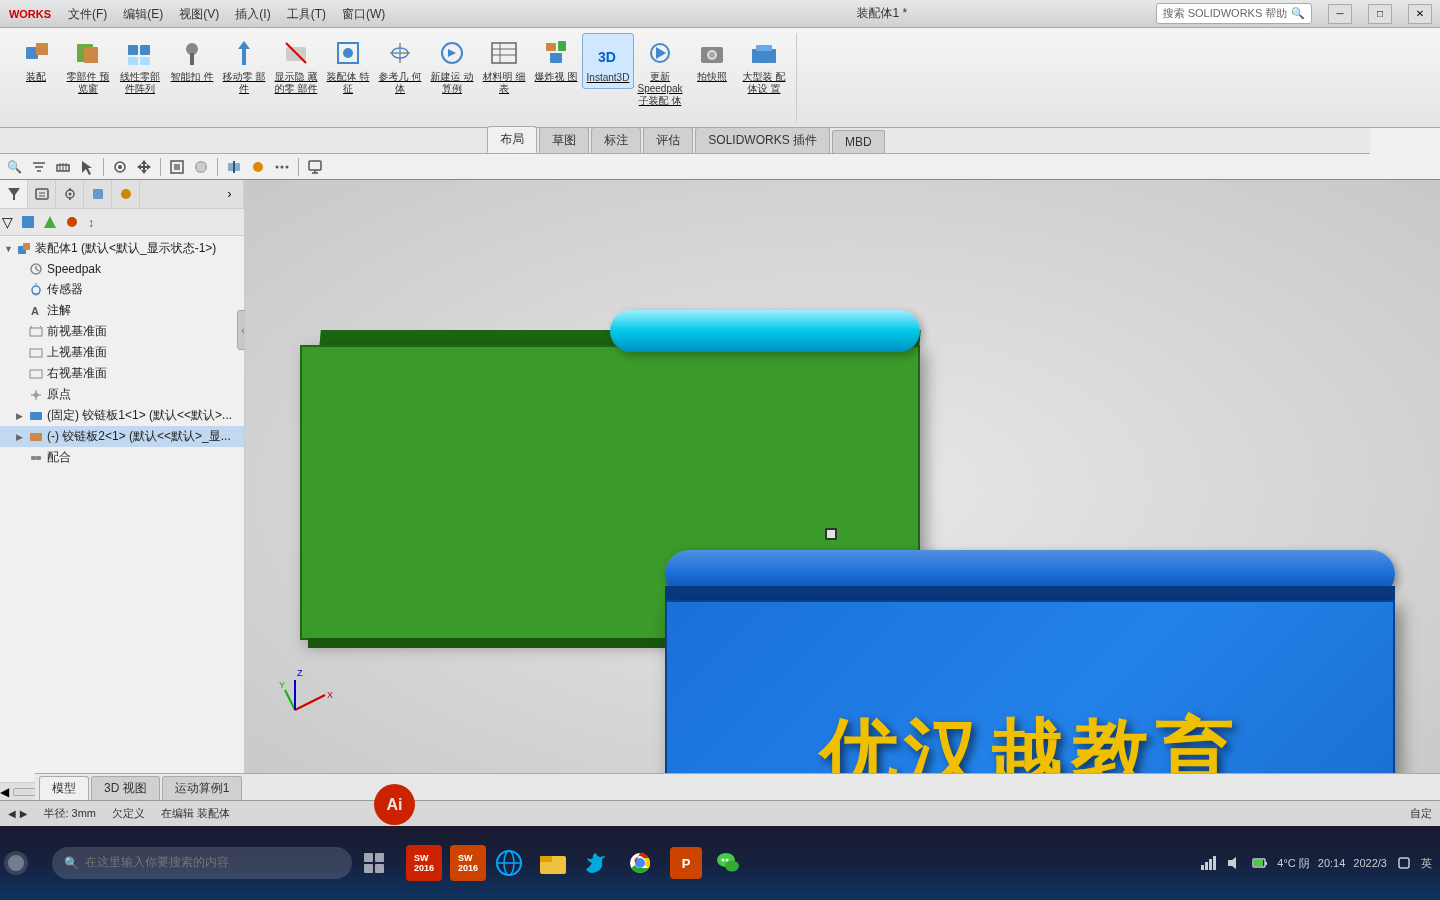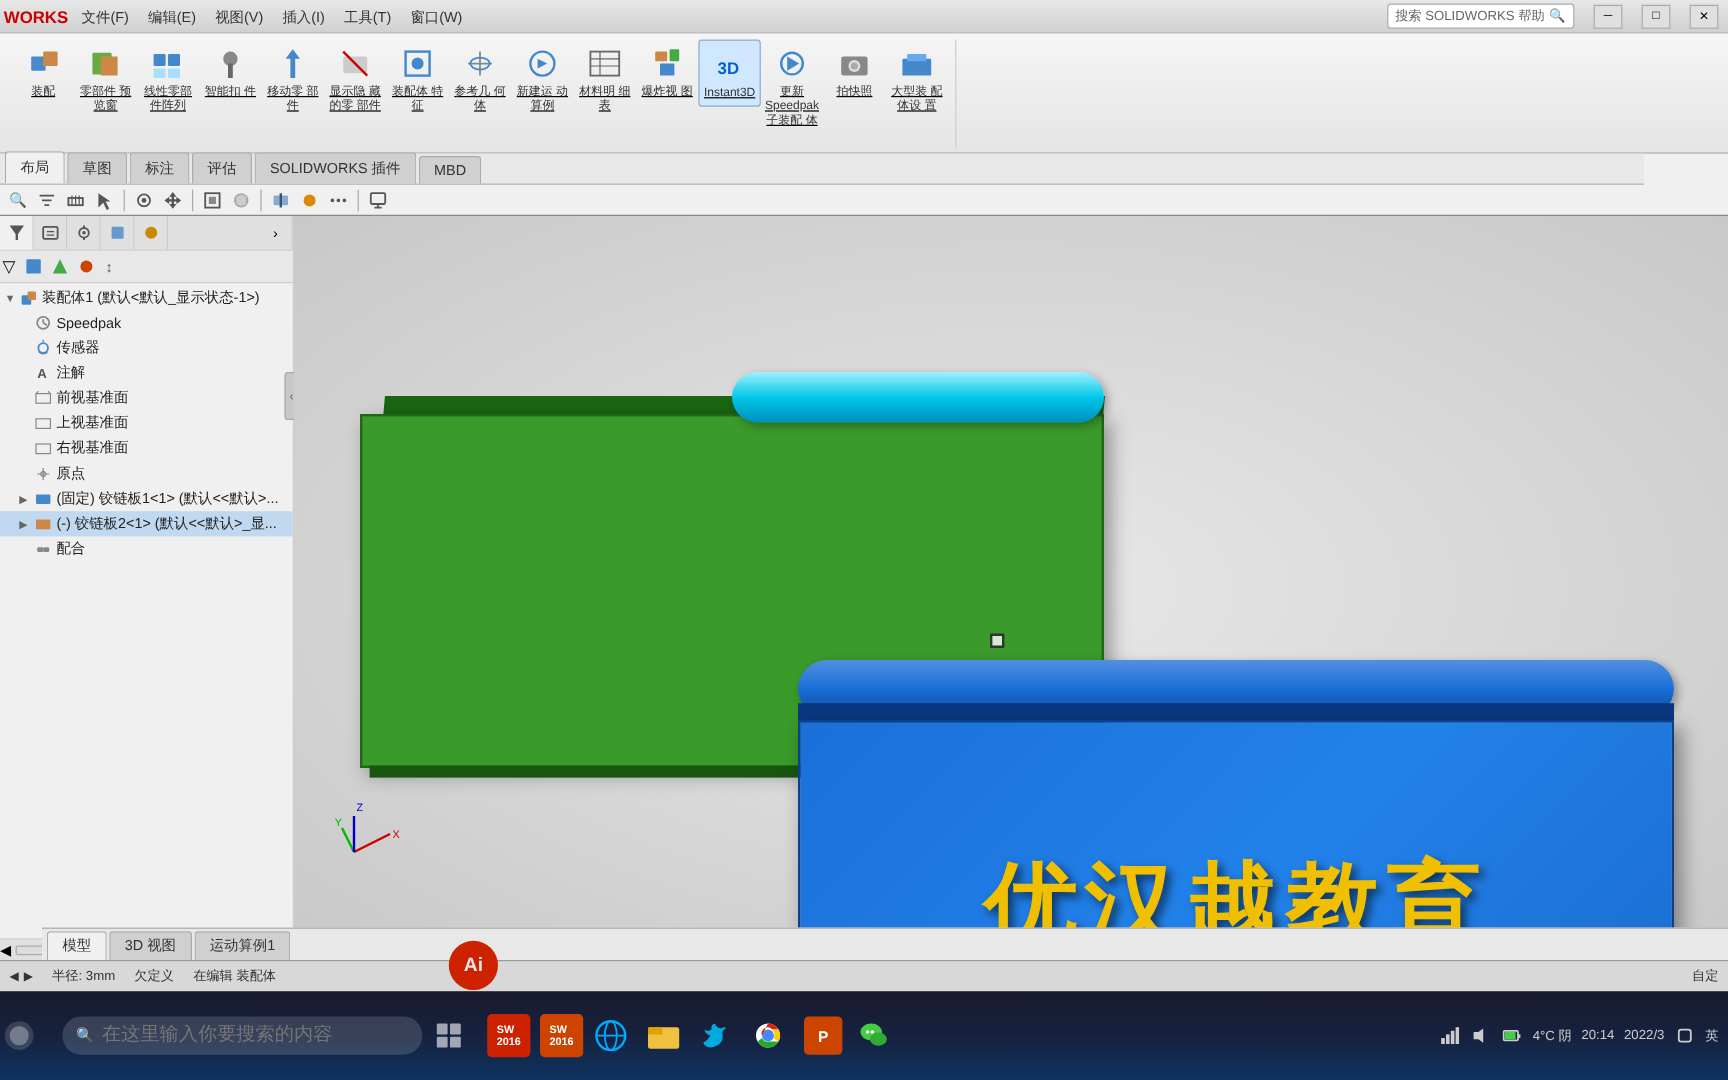--- a/index.html
+++ b/index.html
@@ -4,21 +4,21 @@
   <style>
     * { margin: 0; padding: 0; box-sizing: border-box; }
     body { width: 1440px; height: 900px; overflow: hidden; font-family: 'Microsoft YaHei', SimSun, Arial, sans-serif; font-size: 12px; background: #f0f0f0; }
 
     
     #title-bar {
       position: absolute; top: 0; left: 0; width: 1440px; height: 28px;
       background: linear-gradient(to bottom, #e8e8e8, #d0d0d0);
       display: flex; align-items: center; border-bottom: 1px solid #aaa;
     }
-    #title-bar-logo { width: 60px; text-align: center; font-weight: bold; font-size: 14px; color: #c00; }
+    #title-bar-logo { width: 60px; text-align: center; font-weight: bold; font-size: 11px; color: #c00; }
     #title-bar-menu { display: flex; align-items: center; flex: 1; }
     .menu-item { padding: 0 8px; cursor: pointer; font-size: 12px; color: #333; height: 28px; line-height: 28px; }
     #title-bar-title { flex: 1; text-align: center; font-size: 12px; color: #333; }
     .win-btn { width: 24px; height: 20px; border: 1px solid #aaa; background: #e0e0e0; cursor: pointer; display: flex; align-items: center; justify-content: center; font-size: 10px; }
 
     
     #toolbar {
       position: absolute; top: 28px; left: 0; width: 1440px; height: 100px;
       background: linear-gradient(to bottom, #f5f5f5, #e5e5e5);
       border-bottom: 1px solid #aaa;
@@ -28,21 +28,21 @@
     .toolbar-group { display: flex; align-items: flex-start; border-right: 1px solid #ccc; padding: 0 6px; height: 90px; }
     .toolbar-btn { display: flex; flex-direction: column; align-items: center; justify-content: flex-start; width: 52px; cursor: pointer; padding: 4px 2px; border-radius: 3px; text-decoration: underline; }
     .toolbar-btn-icon { width: 32px; height: 32px; display: flex; align-items: center; justify-content: center; }
     .toolbar-btn-label { font-size: 10px; color: #333; text-align: center; line-height: 1.2; margin-top: 2px; }
     .toolbar-btn-highlight { background: #d0e8ff; border: 1px solid #88aacc; }
 
     
     #tab-bar {
       position: absolute; top: 128px; left: 0; width: 1370px; height: 26px;
       background: #e8e8e8; border-bottom: 1px solid #aaa;
-      display: flex; align-items: flex-end; padding-left: 4px;
+      display: flex; align-items: flex-end; padding-left: 4px; justify-content: center;
     }
     .tab { padding: 4px 12px; background: #d0d0d0; border: 1px solid #aaa; border-bottom: none; cursor: pointer; font-size: 12px; color: #333; margin-right: 2px; border-radius: 3px 3px 0 0; }
     .tab.active { background: #f0f0f0; border-bottom: 1px solid #f0f0f0; }
 
     
     #sec-toolbar {
       position: absolute; top: 154px; left: 0; width: 1440px; height: 26px;
       background: #f0f0f0; border-bottom: 1px solid #ccc;
       display: flex; align-items: center; padding: 0 4px; gap: 2px;
     }
@@ -110,21 +110,21 @@
       position: absolute; top: 826px; left: 0; width: 1440px; height: 74px;
       background: linear-gradient(to bottom, #1a1a2e, #16213e, #0f3460);
       display: flex; align-items: center;
     }
     #search-bar {
       flex: 1; height: 32px; background: rgba(255,255,255,0.15);
       border-radius: 16px; display: flex; align-items: center;
       padding: 0 12px; margin: 0 8px; max-width: 300px;
     }
     #search-bar input {
-      background: transparent; border: none; color: #ccc; font-size: 16px; width: 100%; outline: none; font-family: Liberation Mono, monospace;
+      background: transparent; border: none; color: #ccc; font-size: 12px; width: 100%; outline: none; font-family: Liberation Mono, monospace;
     }
     .taskbar-icon { width: 40px; height: 40px; display: flex; align-items: center; justify-content: flex-start; cursor: pointer; margin: 0 2px; }
     #taskbar-right { display: flex; align-items: center; margin-left: auto; padding-right: 8px; color: #ccc; font-size: 11px; gap: 8px; }
     .tray-icon { width: 18px; height: 18px; display: flex; align-items: center; justify-content: center; cursor: pointer; }
 
     
     #panel-scroll {
       position: absolute; bottom: 0; left: 0; width: 245px; height: 18px;
       background: #e0e0e0; border-top: 1px solid #ccc;
       display: flex; align-items: center;
@@ -156,20 +156,21 @@
 <div id="title-bar">
   <div id="title-bar-logo">WORKS</div>
   <div id="title-bar-menu">
     <div class="menu-item">文件(F)</div>
     <div class="menu-item">编辑(E)</div>
     <div class="menu-item">视图(V)</div>
     <div class="menu-item">插入(I)</div>
     <div class="menu-item">工具(T)</div>
     <div class="menu-item">窗口(W)</div>
   </div>
+  <div id="title-bar-title">装配体1 *</div>
   <div style="display:flex;align-items:center;gap:16px;padding-right:8px;">
     <div style="display:flex;align-items:center;background:#fff;border:1px solid #aaa;border-radius:3px;padding:2px 6px;font-size:11px;color:#666;">
       <span>搜索 SOLIDWORKS 帮助</span>
       <span style="margin-left:4px;">🔍</span>
     </div>
     <div class="win-btn">─</div>
     <div class="win-btn">□</div>
     <div class="win-btn">✕</div>
   </div>
 </div>

